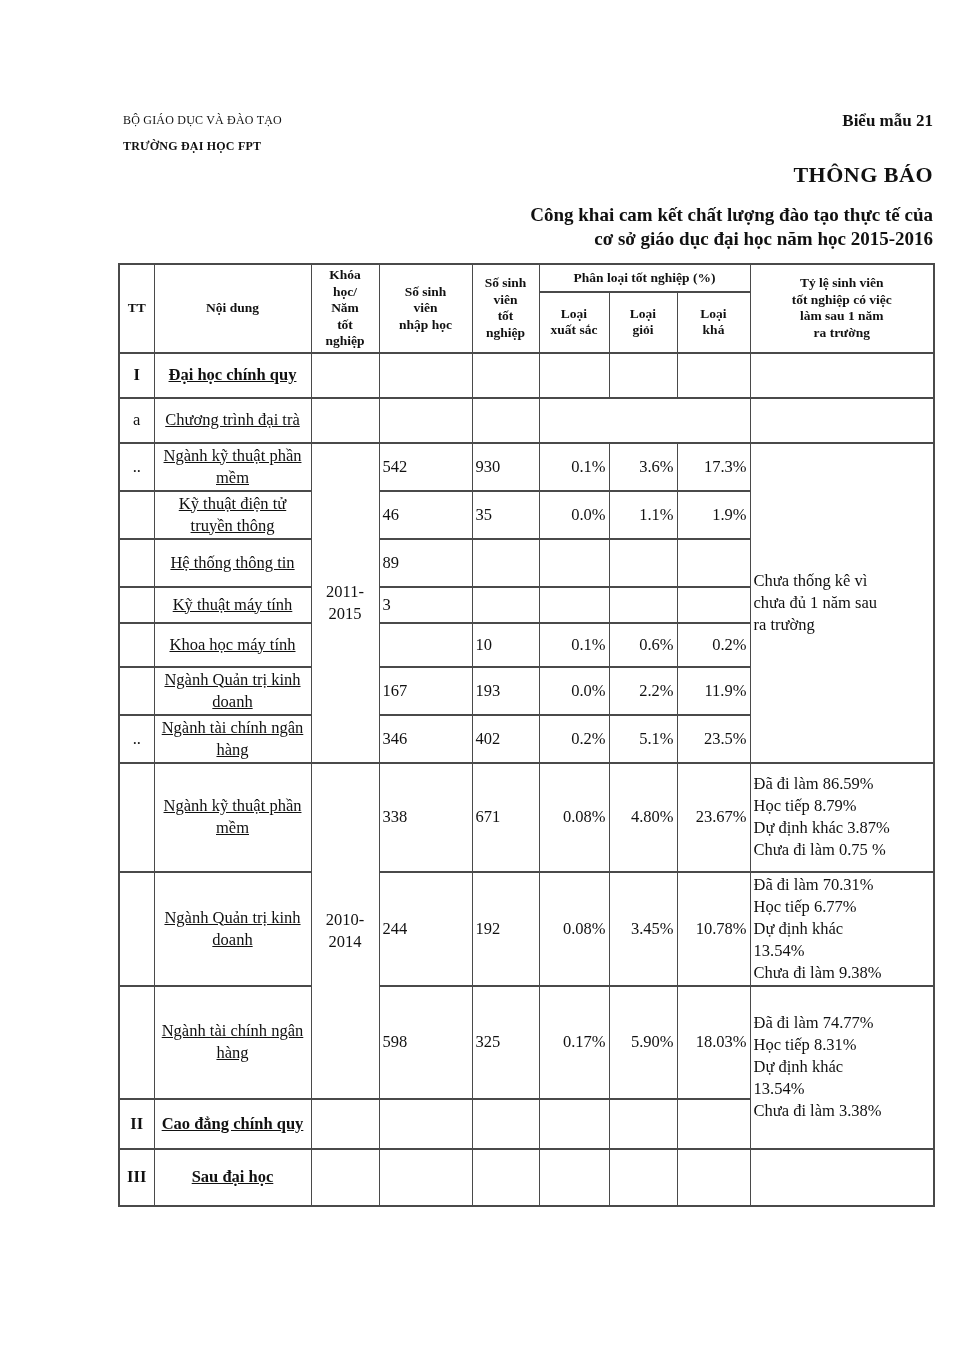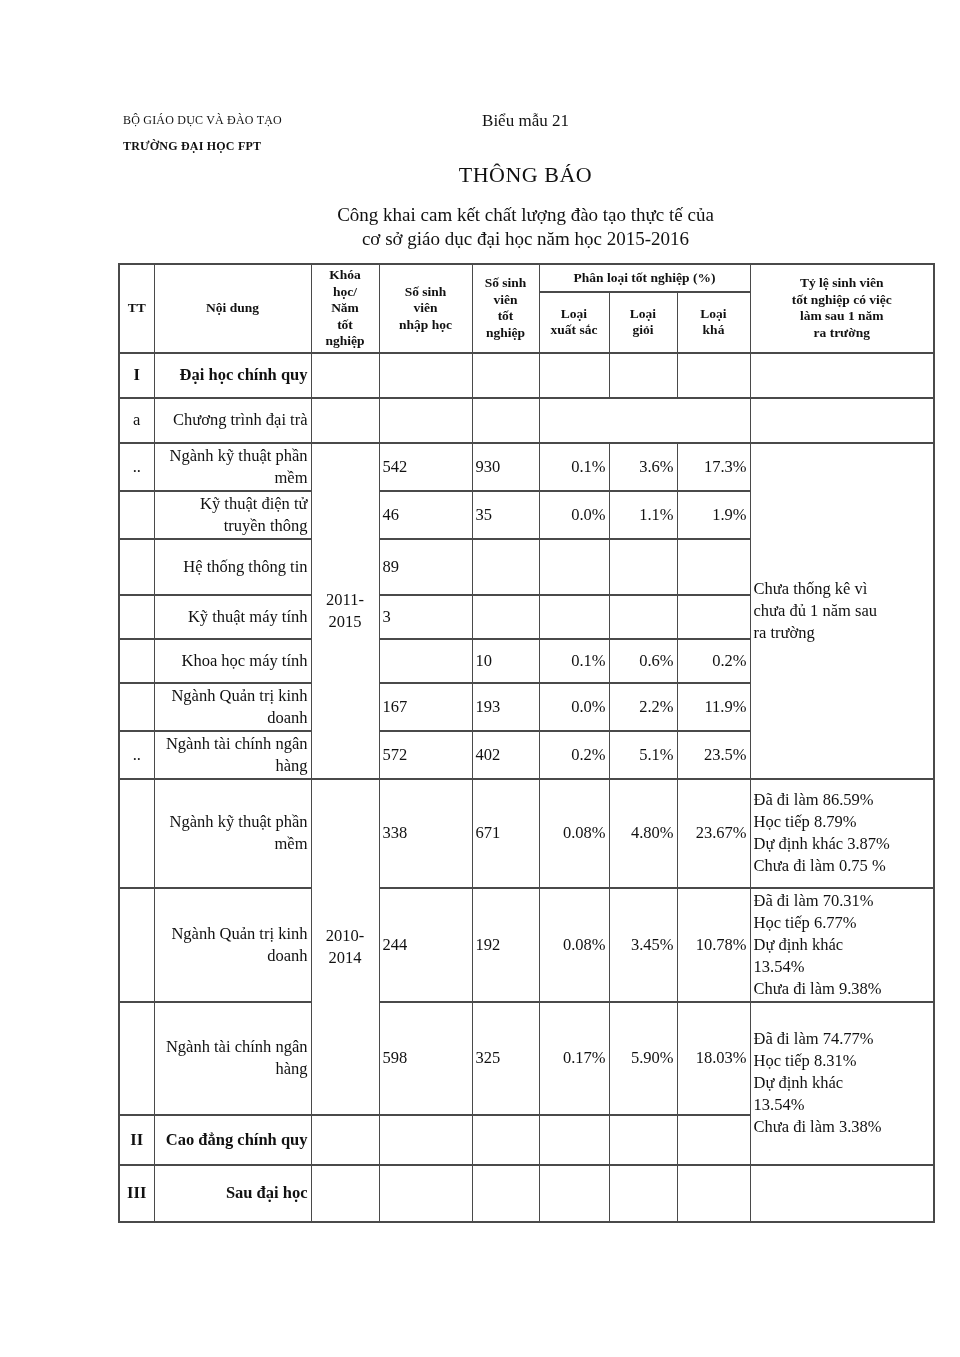--- a/index.html
+++ b/index.html
@@ -7,21 +7,21 @@
     width:960px; height:1357px;
     font-family:"Liberation Serif","DejaVu Serif",serif;
     color:#111111;
   }
   .page { position:relative; width:960px; height:1357px; background:#ffffff; overflow:hidden; }
 
   .org-block { position:absolute; left:123px; top:68px; font-size:12px; line-height:26px;margin-top:39px; }
   .org-line1 { font-weight:normal; letter-spacing:0.2px; }
   .org-line2 { font-weight:bold; letter-spacing:0.2px; }
 
-  .center-block { position:absolute; left:118px; width:815px; text-align:center; font-weight:normal; }
+  .center-block { position:absolute; left:118px; width:815px; text-align:right; font-weight:bold; }
   .form-number  { top:111px; font-size:17px; }
   .notice-title { top:162px; font-size:22px; letter-spacing:0.5px; }
   .subtitle     { top:203px; font-size:19px; line-height:24px; }
 
   table.report {
     position:absolute; left:118px; top:263px; width:815px;
     border-collapse:collapse; table-layout:fixed;
     border:2px solid #4a4a4a;
   }
   .report th, .report td {
@@ -33,21 +33,21 @@
   }
   .report th {
     font-size:13.5px; line-height:16.5px; font-weight:bold;
     text-align:center; padding:2px 2px;
   }
   .report td { font-size:16.5px; line-height:22px; }
 
   .multiline { white-space:pre-line; }
 
   .cell-tt       { text-align:center; }
-  .cell-noi-dung { text-align:right; padding-left:6px; padding-right:4px; }
+  .cell-noi-dung { text-align:center; padding-left:6px; padding-right:4px;text-decoration:underline; }
   .cell-khoa     { text-align:center; }
   .num           { text-align:left; padding-right:9px; }
   .pct           { text-align:right; padding-right:7px; }
   .cell-tyle     { text-align:left; padding-left:7px; padding-right:4px; }
   .tyle-mid      { vertical-align:middle; }
   .tyle-top      { vertical-align:top; padding-top:4px; }
   tr.section .cell-tt, tr.section .cell-noi-dung { font-weight:bold; }
 </style>
 </head>
 <body>
@@ -146,30 +146,30 @@
       </tr>
       <tr style="height:48px">
         <td class="cell-tt"></td>
         <td class="cell-noi-dung">Kỹ thuật điện tử truyền thông</td>
         <td class="num">46</td>
         <td class="num">35</td>
         <td class="pct">0.0%</td>
         <td class="pct">1.1%</td>
         <td class="pct">1.9%</td>
       </tr>
-      <tr style="height:56px">
+      <tr style="height:48px">
         <td class="cell-tt"></td>
         <td class="cell-noi-dung">Hệ thống thông tin</td>
         <td class="num">89</td>
         <td class="num"></td>
         <td class="pct"></td>
         <td class="pct"></td>
         <td class="pct"></td>
       </tr>
-      <tr style="height:44px">
+      <tr style="height:36px">
         <td class="cell-tt"></td>
         <td class="cell-noi-dung">Kỹ thuật máy tính</td>
         <td class="num">3</td>
         <td class="num"></td>
         <td class="pct"></td>
         <td class="pct"></td>
         <td class="pct"></td>
       </tr>
       <tr style="height:44px">
         <td class="cell-tt"></td>
@@ -185,21 +185,21 @@
         <td class="cell-noi-dung">Ngành Quản trị kinh doanh</td>
         <td class="num">167</td>
         <td class="num">193</td>
         <td class="pct">0.0%</td>
         <td class="pct">2.2%</td>
         <td class="pct">11.9%</td>
       </tr>
       <tr style="height:48px">
         <td class="cell-tt">..</td>
         <td class="cell-noi-dung">Ngành tài chính ngân hàng</td>
-        <td class="num">572</td>
+        <td class="num">346</td>
         <td class="num">402</td>
         <td class="pct">0.2%</td>
         <td class="pct">5.1%</td>
         <td class="pct">23.5%</td>
       </tr>
       <tr style="height:109px">
         <td class="cell-tt"></td>
         <td class="cell-noi-dung">Ngành kỹ thuật phần mềm</td>
         <td class="cell-khoa multiline" rowspan="3">2010-
 2014</td>

